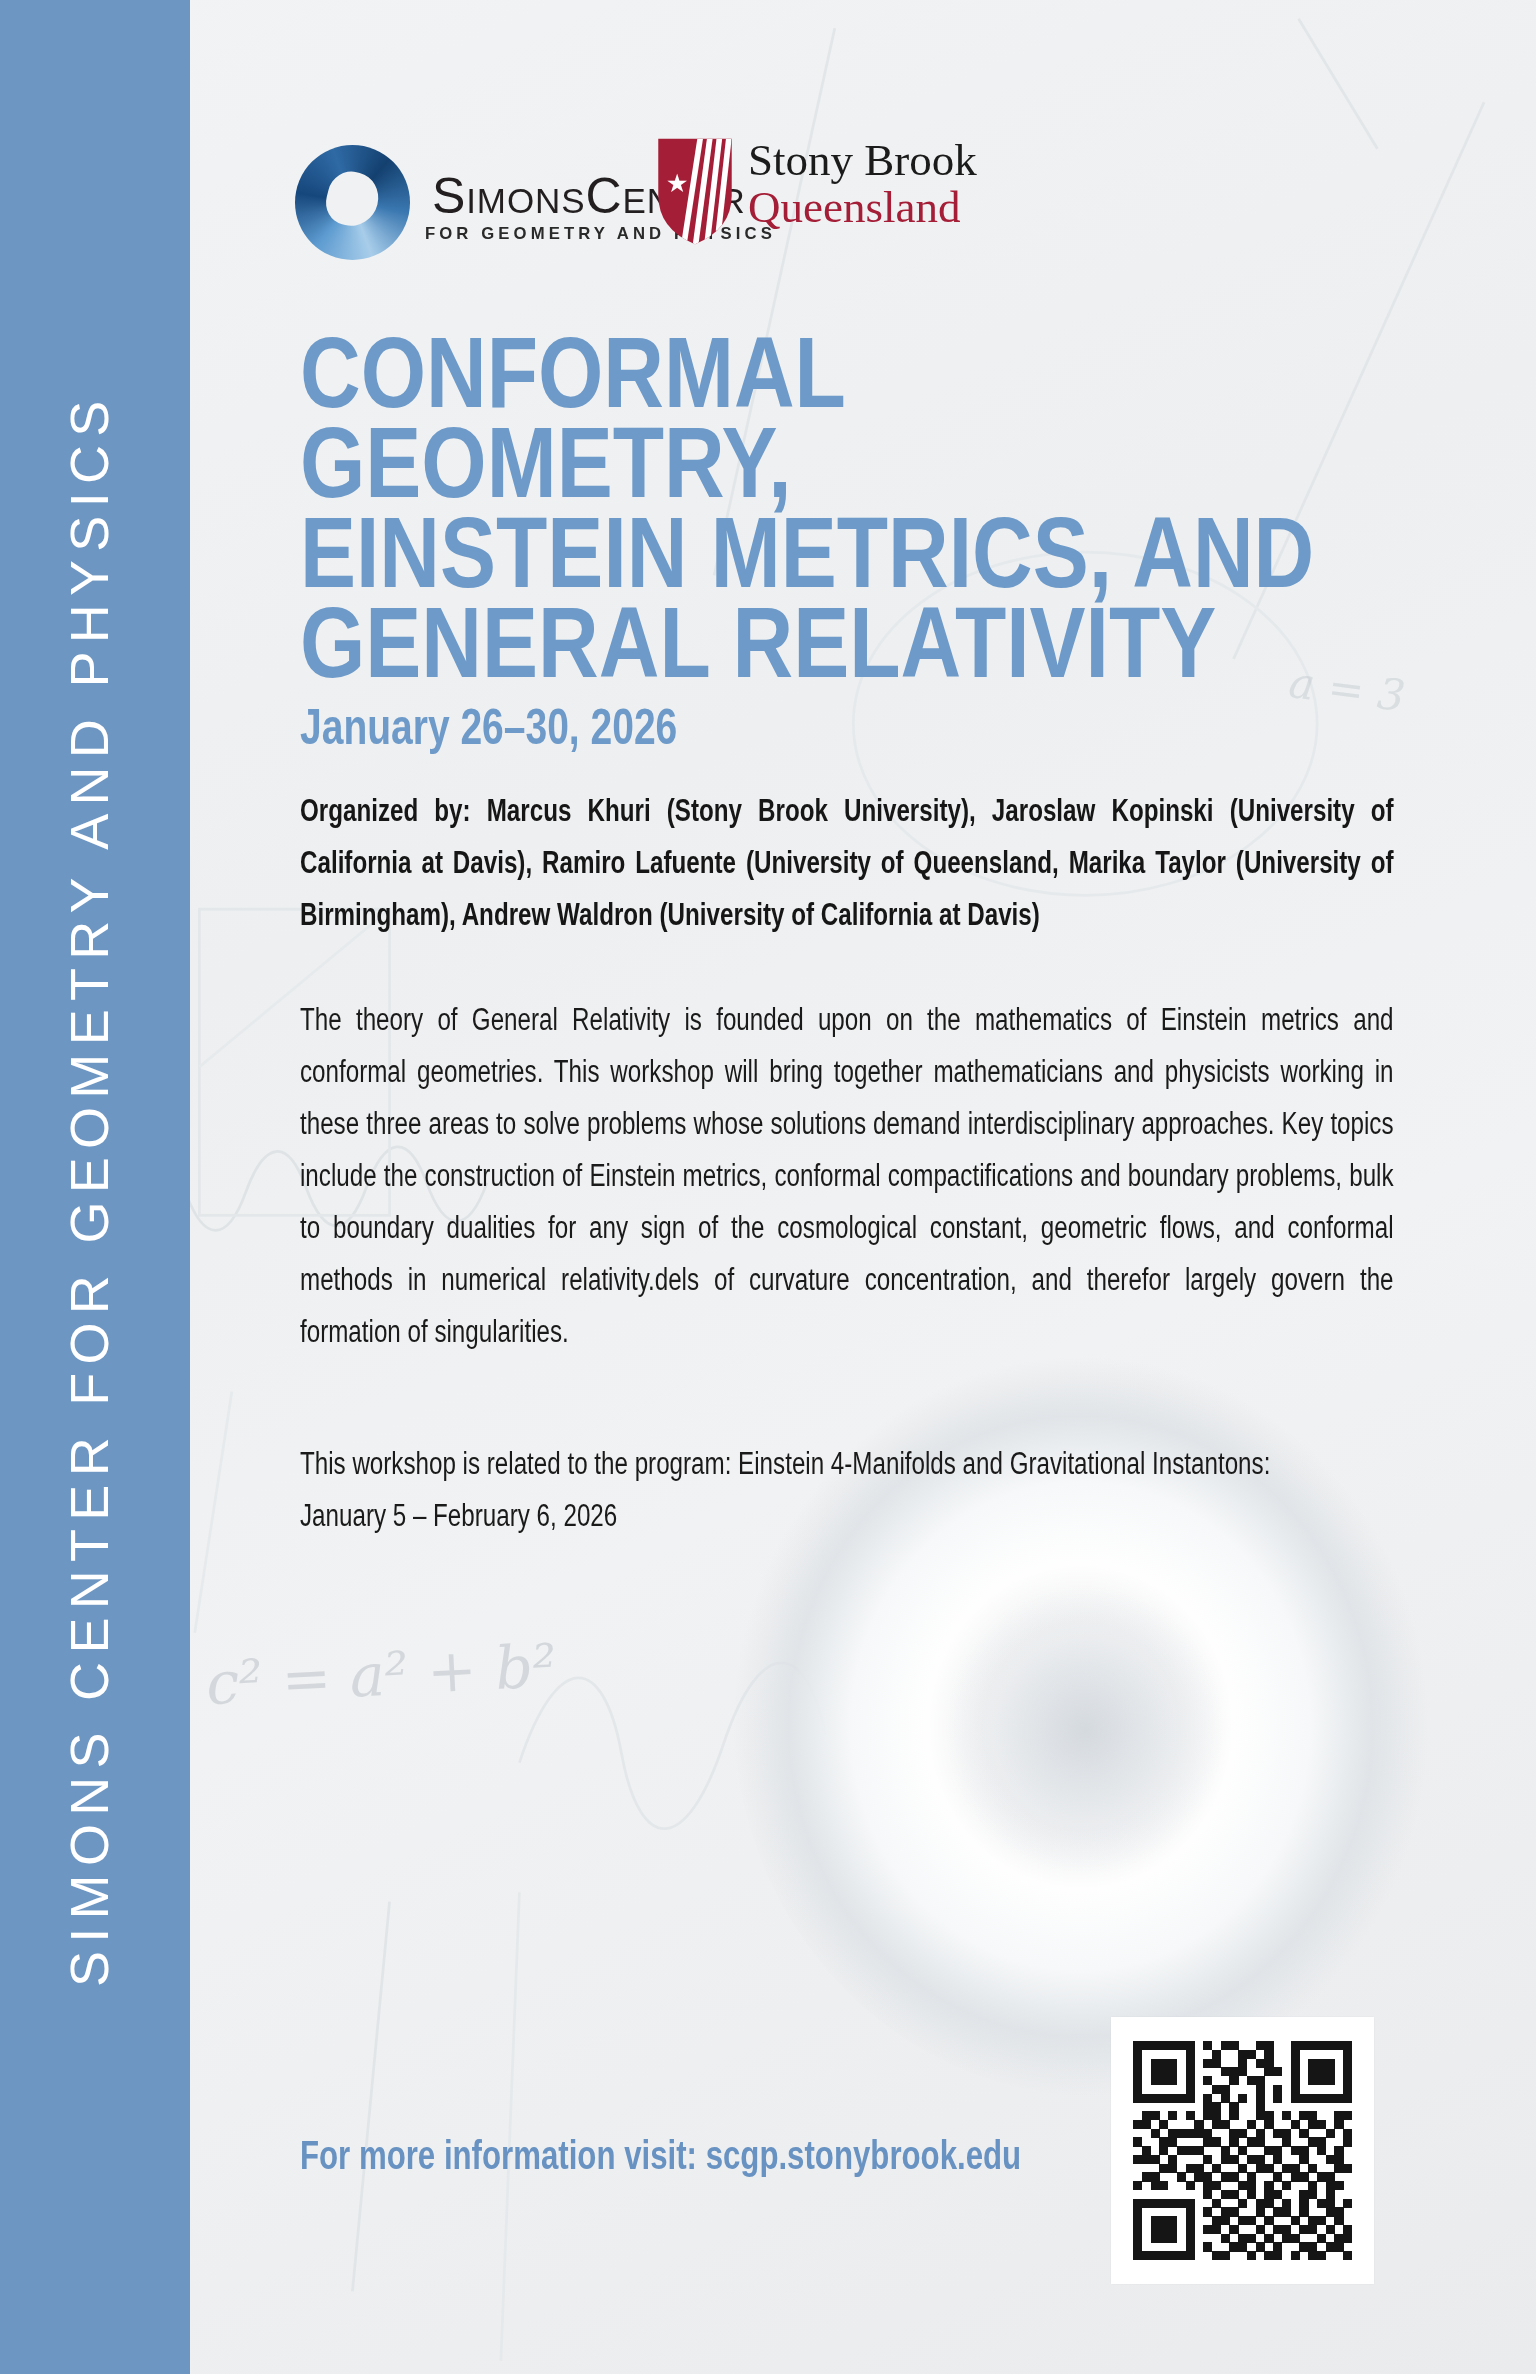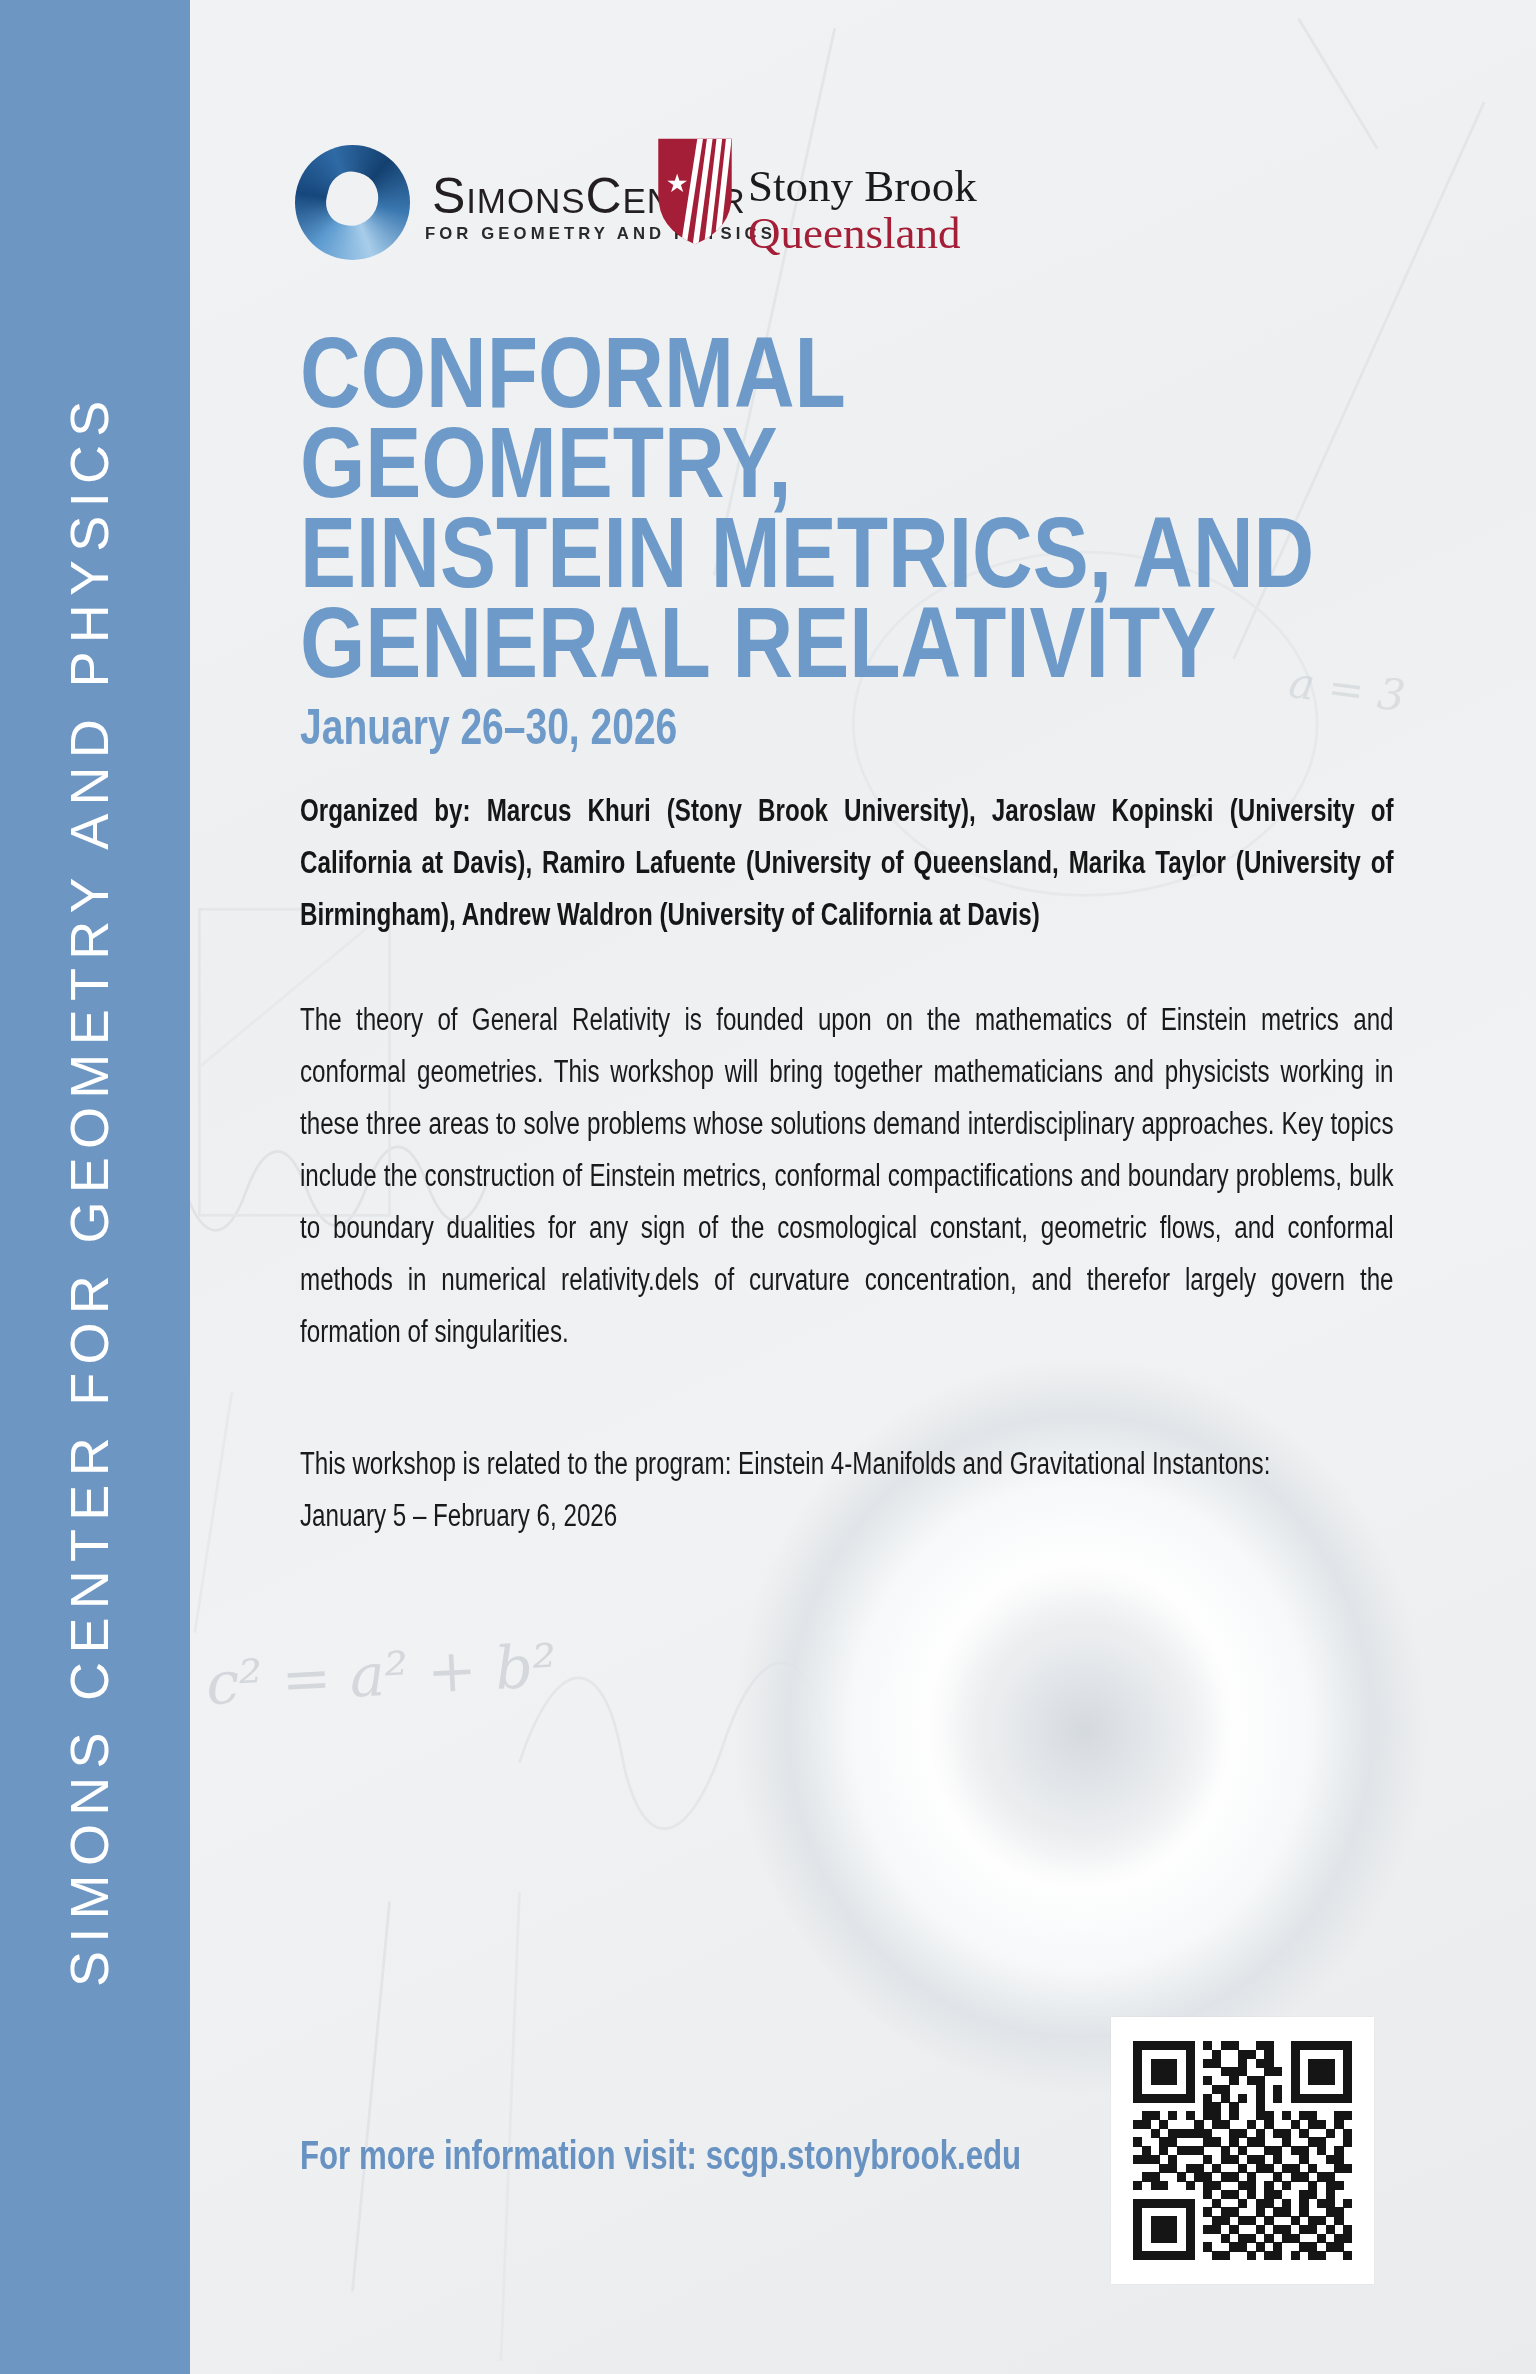--- a/index.html
+++ b/index.html
@@ -25,21 +25,21 @@
   .simons-ring{position:absolute;left:295px;top:145px;width:115px;height:115px;border-radius:50%;
     background:conic-gradient(from 40deg,#13406f,#3a77b0,#a8cdea,#5d9bd0,#16477c,#2f6aa5,#13406f);}
   .simons-ring::after{content:"";position:absolute;left:32px;top:27px;width:51px;height:54px;
     border-radius:48% 52% 55% 45%;background:#f0f1f2;transform:rotate(14deg);}
   .simons-text{position:absolute;left:425px;top:171px;color:#231f20;}
   .simons-name{font-variant:small-caps;font-size:50px;letter-spacing:0.9px;line-height:50px;}
   .simons-name .s-bold{font-weight:400;margin-left:7px;}
   .simons-name .s-light{font-weight:400;}
   .simons-tagline{font-size:16.7px;font-weight:700;letter-spacing:4.1px;color:#2a2a2a;margin-top:2.8px;}
   .sb-logo{position:absolute;left:654px;top:135px;}
-  .sb-text{position:absolute;left:748px;top:162px;font-family:"Liberation Serif",serif;}
+  .sb-text{position:absolute;left:748px;top:136px;font-family:"Liberation Serif",serif;}
   .sb-line1{font-size:45px;color:#1b1b1b;line-height:48px;}
   .sb-line2{font-size:45px;color:#a51e37;line-height:46px;}
   
   .title{position:absolute;left:300px;top:327px;font-size:100px;font-weight:700;line-height:90px;
     color:#6d9ac9;white-space:pre-line;transform:scaleX(0.84);transform-origin:0 0;letter-spacing:0px;}
   .date{position:absolute;left:300px;top:698px;font-size:50px;font-weight:700;color:#6d9ac9;
     transform:scaleX(0.78);transform-origin:0 0;white-space:nowrap;}
   .textblock{position:absolute;left:300px;width:1402px;font-size:31px;line-height:52px;color:#161616;
     text-align:justify;transform:scaleX(0.78);transform-origin:0 0;}
   .organizers{top:785px;font-weight:700;}

